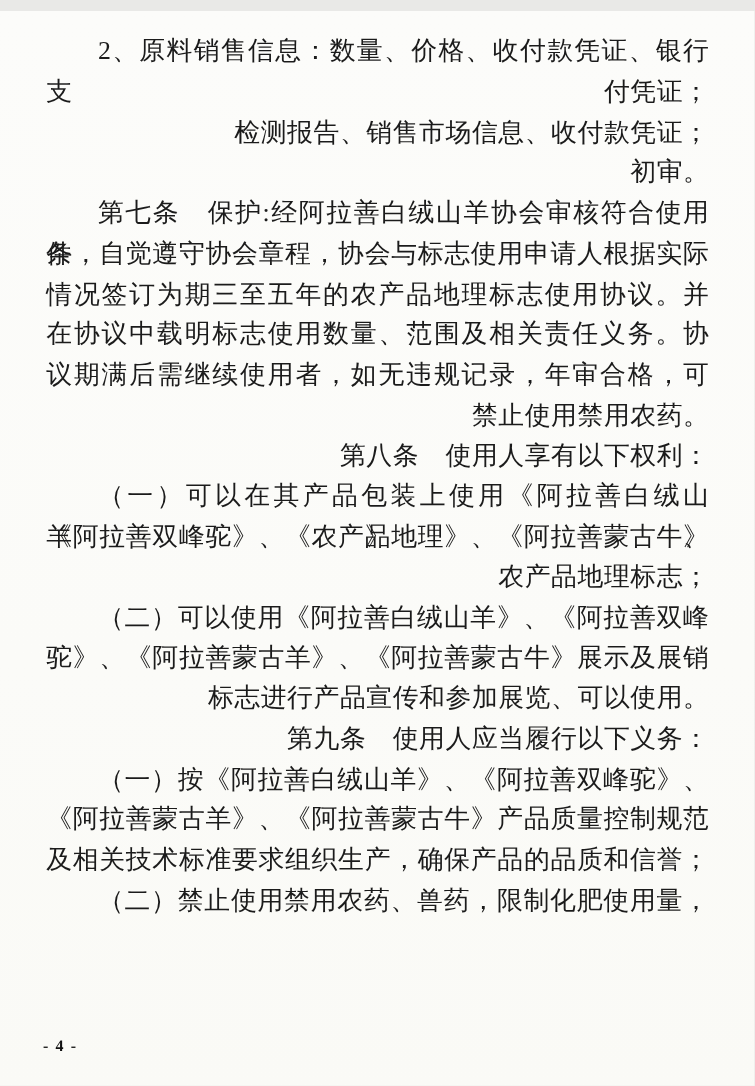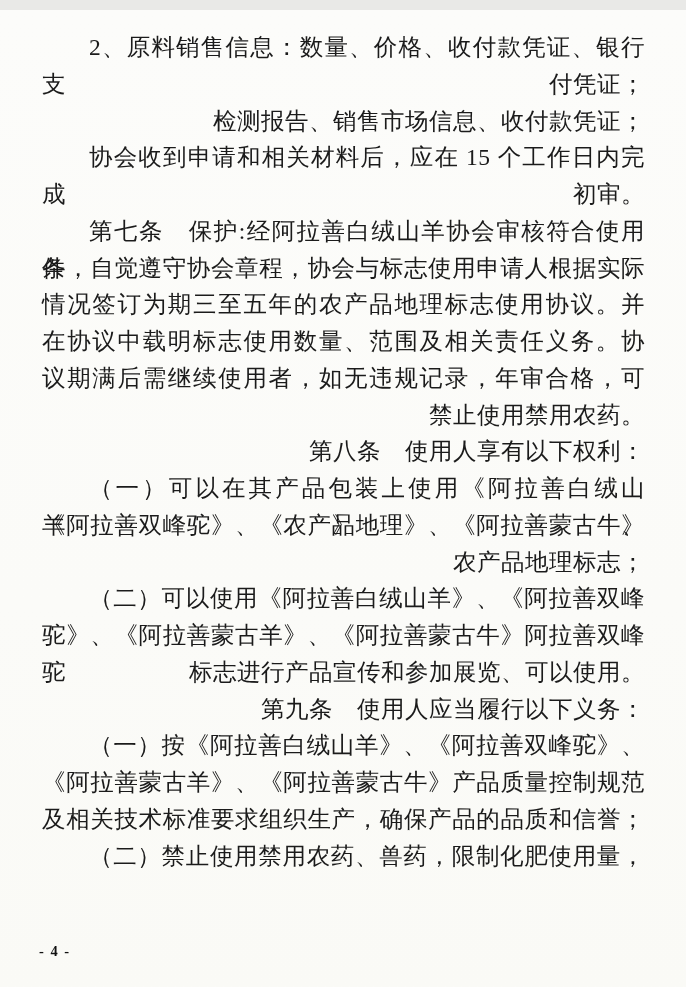--- a/index.html
+++ b/index.html
@@ -53,34 +53,33 @@
   }
 </style>
 </head>
 <body>
 
 <div class="page">
   <div class="textblock">
     <div class="line ind just">2、原料销售信息：数量、价格、收付款凭证、银行支</div>
     <div class="line">付凭证；</div>
     <div class="line">检测报告、销售市场信息、收付款凭证；</div>
-    <div class="line ind just">协会收到申请和相关材料后，应在 15 个工作日内完成</div>
     <div class="line">初审。</div>
     <div class="line ind just">第七条　保护:经阿拉善白绒山羊协会审核符合使用条</div>
     <div class="line just">件，自觉遵守协会章程，协会与标志使用申请人根据实际</div>
     <div class="line just">情况签订为期三至五年的农产品地理标志使用协议。并</div>
     <div class="line just">在协议中载明标志使用数量、范围及相关责任义务。协</div>
     <div class="line just">议期满后需继续使用者，如无违规记录，年审合格，可</div>
     <div class="line">禁止使用禁用农药。</div>
     <div class="line ind">第八条　使用人享有以下权利：</div>
     <div class="line ind just">（一）可以在其产品包装上使用《阿拉善白绒山羊》、</div>
     <div class="line just">《阿拉善双峰驼》、《农产品地理》、《阿拉善蒙古牛》</div>
     <div class="line">农产品地理标志；</div>
     <div class="line ind just">（二）可以使用《阿拉善白绒山羊》、《阿拉善双峰</div>
-    <div class="line just">驼》、《阿拉善蒙古羊》、《阿拉善蒙古牛》阿拉善双峰驼</div>
+    <div class="line just">驼》、《阿拉善蒙古羊》、《阿拉善蒙古牛》展示及展销</div>
     <div class="line">标志进行产品宣传和参加展览、可以使用。</div>
     <div class="line ind">第九条　使用人应当履行以下义务：</div>
     <div class="line ind just">（一）按《阿拉善白绒山羊》、《阿拉善双峰驼》、</div>
     <div class="line just">《阿拉善蒙古羊》、《阿拉善蒙古牛》产品质量控制规范</div>
     <div class="line just">及相关技术标准要求组织生产，确保产品的品质和信誉；</div>
     <div class="line ind just">（二）禁止使用禁用农药、兽药，限制化肥使用量，</div>
   </div>
 
   <div class="footer">- 4 -</div>
 </div>

